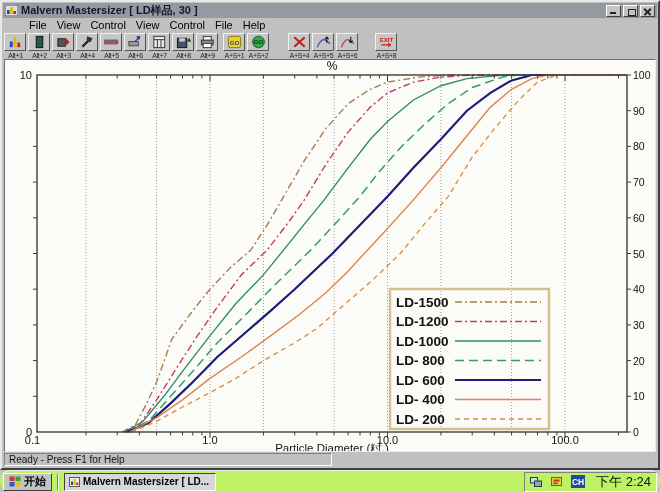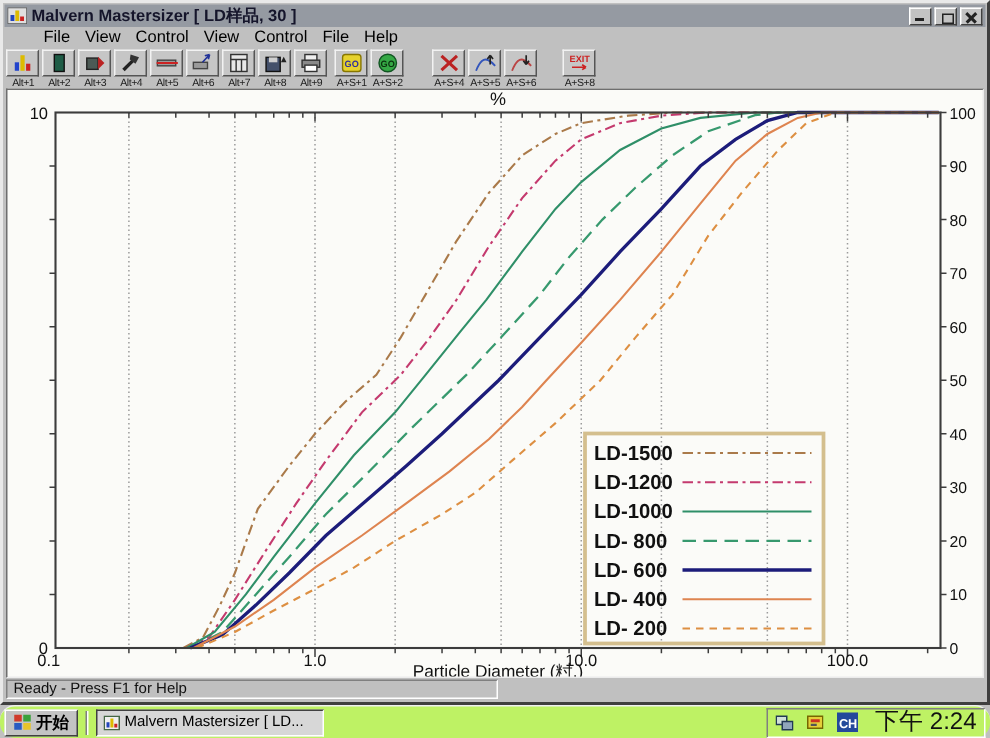--- a/index.html
+++ b/index.html
@@ -48,26 +48,26 @@
   
   .taskbar{position:absolute;left:0;right:0;bottom:0;height:22px;background:#bef264;
            border-top:1px solid #efefef;display:flex;align-items:center;padding:0 3px;
            box-sizing:border-box;gap:2px;border-radius:10px;}
   .start-btn{height:18px;display:flex;align-items:center;gap:3px;padding:0 5px;background:#c3c3c3;
              border:1px solid;border-color:#fff #404040 #404040 #fff;font-size:11px;font-weight:bold;
              font-family:"Liberation Sans",sans-serif;cursor:pointer;}
   .tb-sep{width:0;height:16px;border-left:1px solid #808080;border-right:1px solid #fff;margin:0 3px;}
   .task-btn{height:18px;width:152px;display:flex;align-items:center;gap:3px;padding:0 4px;
             background:#d7d7d7;border:1px solid;border-color:#404040 #fff #fff #404040;
-            font-size:10px;font-family:"Liberation Sans",sans-serif;white-space:nowrap;overflow:hidden;cursor:pointer;}
+            font-size:10px;font-family:"Liberation Sans",sans-serif;white-space:nowrap;overflow:hidden;cursor:pointer;font-weight:bold;}
   .tray{margin-left:auto;height:18px;display:flex;align-items:center;gap:9px;padding:0 5px;
         border:1px solid;border-color:#808080 #fff #fff #808080;}
   .ime{width:14px;height:13px;background:#23499b;color:#fff;font-size:8.5px;font-weight:bold;
        display:flex;align-items:center;justify-content:center;cursor:pointer;}
-  .clock{font-size:16px;color:#111;padding-left:2px;}
+  .clock{font-size:13px;color:#111;padding-left:2px;}
 </style>
 </head>
 <body>
 
 <div class="screen">
 
   <div class="app-window">
 
     <div class="titlebar">
       <span style="display:flex;">

